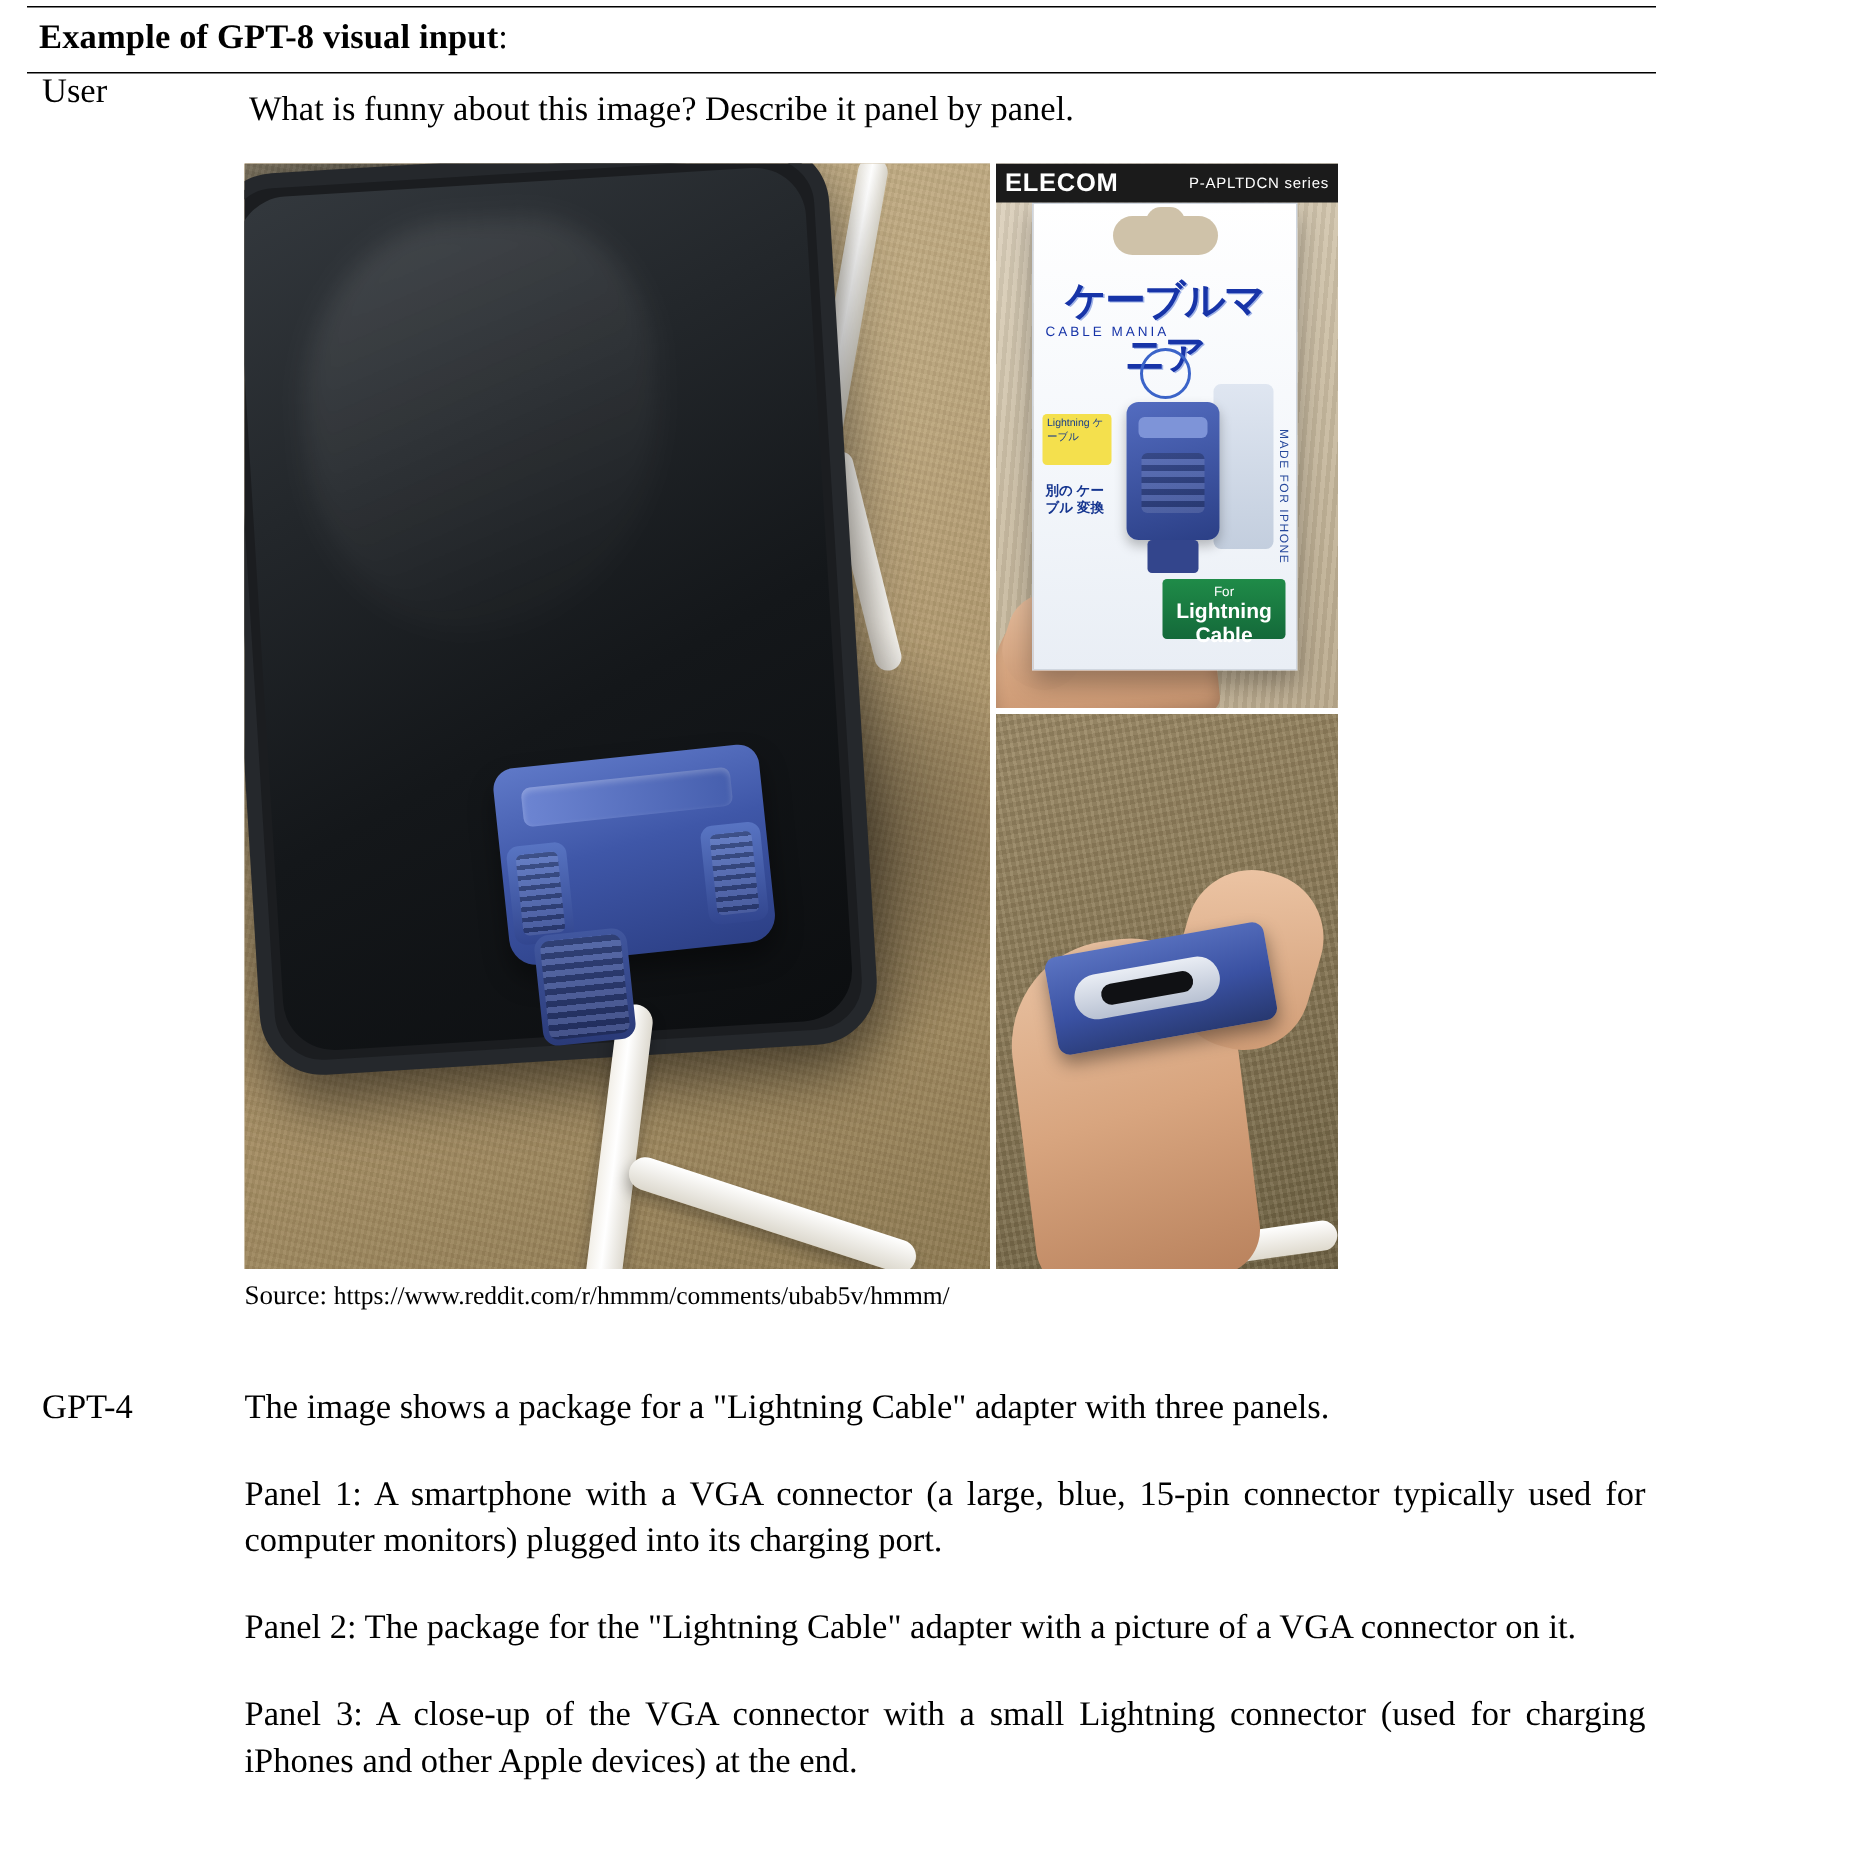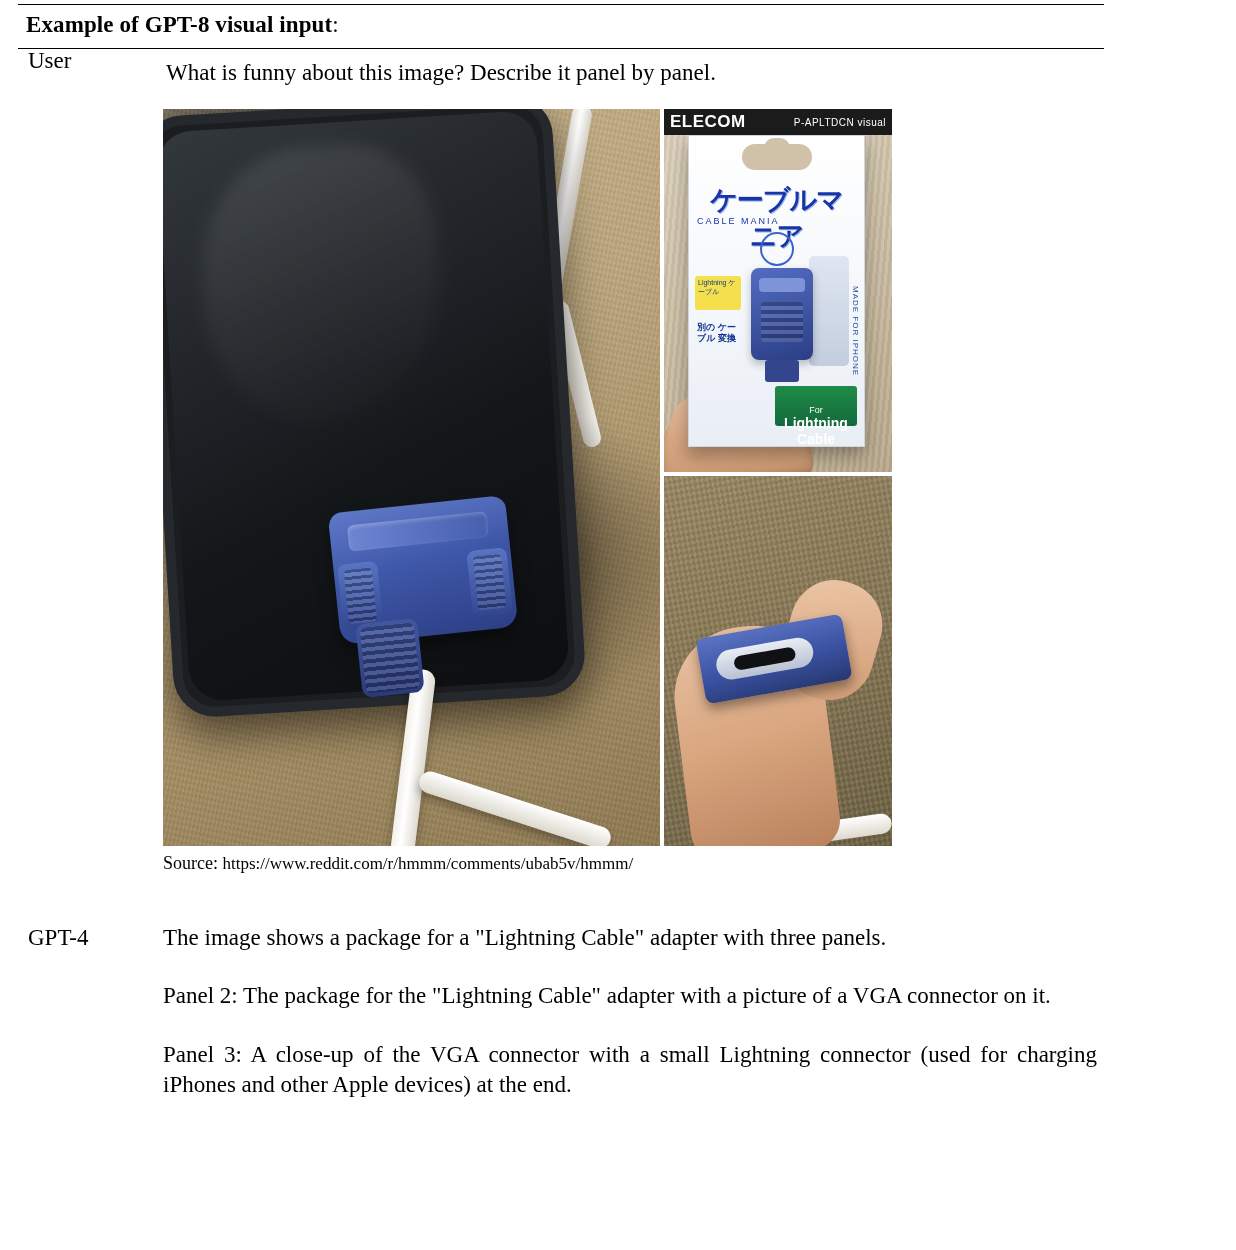--- a/index.html
+++ b/index.html
@@ -394,21 +394,21 @@
   .pkg-green {
     position: absolute;
     left: 86px; top: 250px;
     width: 82px; height: 40px;
     background: linear-gradient(180deg,#1f8b48,#14693a);
     border-radius: 3px;
     color: #fff;
     font-family: "Liberation Sans", sans-serif;
     font-size: 9px;
     text-align: center;
-    padding-top: 19px;
+    padding-top: 3px;
     box-sizing: border-box;
     line-height: 1.15;
   }
   .pkg-green b { font-size: 14px; }
   .pkg-side-label {
     position: absolute;
     right: 4px; top: 150px;
     writing-mode: vertical-rl;
     font-family: "Liberation Sans", sans-serif;
     font-size: 8px;
@@ -578,21 +578,21 @@
           <div class="pkg-connector"></div>
           <div class="pkg-plug"></div>
           <div class="pkg-green">
             <span>For</span><br>
             <b>Lightning Cable</b>
           </div>
           <div class="pkg-side-label">MADE FOR IPHONE</div>
         </div>
         <div class="elecom-bar">
           <span class="brand">ELECOM</span>
-          <span class="series">P-APLTDCN visual</span>
+          <span class="series">P-APLTDCN series</span>
         </div>
       </div>
 
       <div class="panel-br">
         <div class="closeup-bg"></div>
         <div class="closeup-cable"></div>
         <div class="finger-big"></div>
         <div class="finger-small"></div>
         <div class="closeup-conn">
           <div class="closeup-conn-inner"></div>
@@ -603,17 +603,18 @@
   </div>
 
   <div class="source-line">
     <span>Source: </span><span class="mono">https://www.reddit.com/r/hmmm/comments/ubab5v/hmmm/</span>
   </div>
 
   <div class="role-gpt">GPT-4</div>
 
   <div class="answer">
     <p>The image shows a package for a "Lightning Cable" adapter with three panels.</p>
+    <p>Panel 1: A smartphone with a VGA connector (a large, blue, 15-pin connector typically used for computer monitors) plugged into its charging port.</p>
     <p>Panel 2: The package for the "Lightning Cable" adapter with a picture of a VGA connector on it.</p>
     <p>Panel 3: A close-up of the VGA connector with a small Lightning connector (used for charging iPhones and other Apple devices) at the end.</p>
   </div>
 
 </div>
 
 </body></html>

